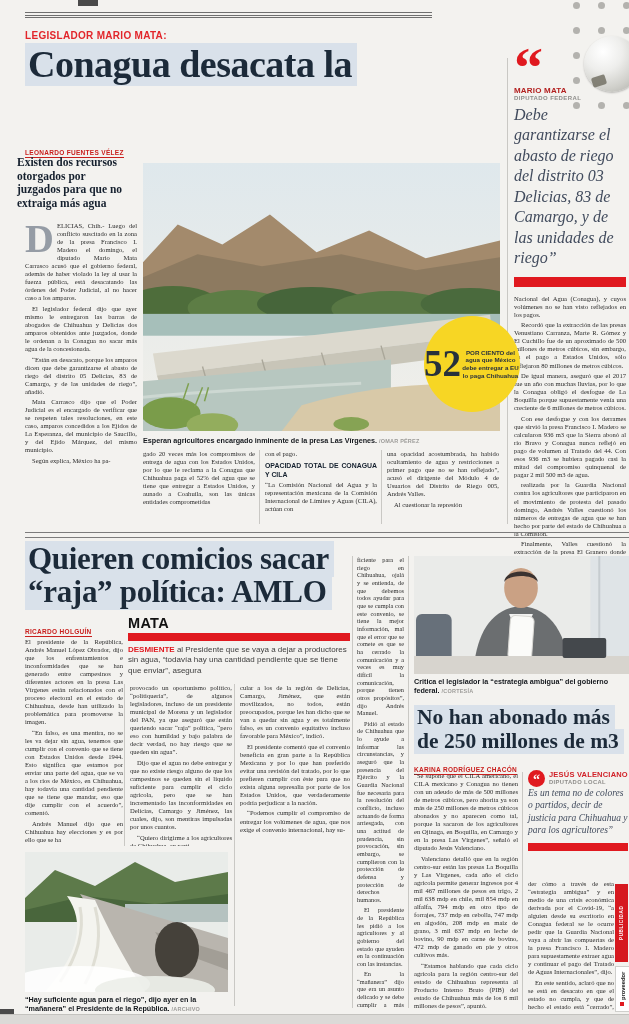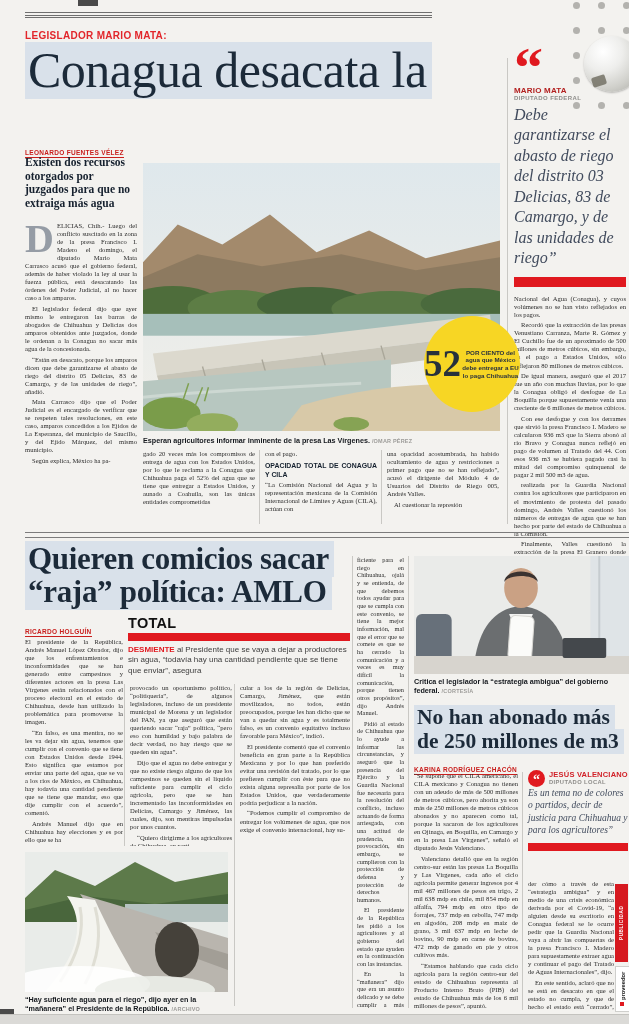--- a/index.html
+++ b/index.html
@@ -17,21 +17,21 @@
   .sphere{width:56px;height:56px;border-radius:50%;
           background:radial-gradient(circle at 34% 28%,#ffffff 0%,#eeeeec 35%,#cfcfca 68%,#a8a8a2 100%);
           box-shadow:0 1px 2px rgba(0,0,0,.25);}
   .sphere:after{content:"";position:absolute;left:8px;bottom:6px;width:14px;height:10px;background:#6d6a5e;border-radius:2px;transform:rotate(-18deg);opacity:.8;}
   .frag{background:#4a4a4a;}
   .bottom-bar{background:#dbdad7;border-top:1px solid #c4c3bf;}
 
   
   .kicker{font-family:"Liberation Sans","DejaVu Sans",sans-serif;font-weight:800;font-size:10px;letter-spacing:.3px;color:#e2262b;}
   .hl{display:inline;background:#d9e1ea;padding:0 5px 1px 3px;box-decoration-break:clone;}
-  .h1{font-size:50px;line-height:1.06;font-weight:400;color:#1c2a39;letter-spacing:-.5px;}
+  .h1{font-size:38px;line-height:1.06;font-weight:700;color:#1c2a39;letter-spacing:-.5px;}
   .h2{font-size:31px;line-height:1.08;font-weight:700;color:#1c2a39;letter-spacing:-.3px;}
   .h3{font-size:21.5px;line-height:1.12;font-weight:700;color:#1c2a39;}
   .byline{font-family:"Liberation Sans","DejaVu Sans",sans-serif;font-weight:800;font-size:6.5px;letter-spacing:.3px;
           color:#c9201e;border-bottom:1px solid #c9201e;display:inline-block;padding-bottom:1px;text-transform:uppercase;}
   .deck{font-size:11.5px;line-height:1.18;font-weight:700;color:#15202e;}
   .body{font-size:6.6px;line-height:1.22;text-align:justify;color:#2b2b2b;}
   .body p{margin:0 0 2.5px 0;text-indent:7px;}
   .body p.noind{text-indent:0;}
   .dropcap{float:left;font-size:40px;line-height:.78;font-weight:700;color:#959ca5;margin:1px 3px 0 0;}
   .subhead-sm{font-family:"Liberation Sans","DejaVu Sans",sans-serif;font-weight:800;font-size:6.9px;color:#14202e;line-height:1.25;margin:4px 0 2px 0;}
@@ -97,21 +97,21 @@
   </div>
   <div class="abs sphere" style="left:584px;top:36px;"></div>
 
   <div class="abs kicker" style="left:25px;top:30px;">LEGISLADOR MARIO MATA:</div>
   <div class="abs h1" style="left:25px;top:44px;width:478px;">
     <span class="hl">Conagua desacata la</span><br>
   </div>
   <div class="abs" style="left:25px;top:141px;">
     <span class="byline">LEONARDO FUENTES VÉLEZ</span>
   </div>
-  <div class="abs deck" style="left:25px;top:156px;width:112px;">Existen dos recursos otorgados por juzgados para que no extraiga más agua</div>
+  <div class="abs deck" style="left:17px;top:156px;width:112px;">Existen dos recursos otorgados por juzgados para que no extraiga más agua</div>
 
   <div class="abs body clip" style="left:25px;top:222px;width:112px;height:300px;">
     <p class="noind"><span class="dropcap">D</span><span>ELICIAS, Chih.- Luego del conflicto suscitado en la zona de la presa Francisco I. Madero el domingo, el diputado Mario Mata Carrasco acusó que el gobierno federal, además de haber violado la ley al usar la fuerza pública, está desacatando las órdenes del Poder Judicial, al no hacer caso a los amparos.</span></p>
     <p>El legislador federal dijo que ayer mismo le entregaron las barras de abogados de Chihuahua y Delicias dos amparos obtenidos ante juzgados, donde le ordenan a la Conagua no sacar más agua de la concesionada.</p>
     <p>“Están en desacato, porque los amparos dicen que debe garantizarse el abasto de riego del distrito 05 Delicias, 83 de Camargo, y de las unidades de riego”, añadió.</p>
     <p>Mata Carrasco dijo que el Poder Judicial es el encargado de verificar que se respeten tales resoluciones, en este caso, amparos concedidos a los Ejidos de La Esperanza, del municipio de Saucillo, y del Ejido Márquez, del mismo municipio.</p>
     <p>Según explica, México ha pa-</p>
   </div>
 
   <div class="abs" style="left:143px;top:163px;width:357px;height:268px;">
@@ -145,21 +145,21 @@
       <path d="M40,240 l6,-18 M52,246 l8,-20 M62,240 l4,-14" stroke="#7fa050" stroke-width="1.5" fill="none"></path>
     </svg>
   </div>
 
   <div class="abs badge" style="left:424px;top:316px;z-index:5;">
     <div class="badge-num">52</div>
     <div class="badge-label">POR CIENTO del agua que México debe entregar a EU lo paga Chihuahua</div>
   </div>
 
   <div class="abs caption" style="left:143px;top:436px;width:370px;">
-    <span>Esperan agricultores informar inminente de la presa Las Vírgenes.</span>
+    <span>Esperan agricultores encargado inminente de la presa Las Vírgenes.</span>
     <span class="credit">/OMAR PÉREZ</span>
   </div>
 
   <div class="abs body clip" style="left:143px;top:450px;width:112px;height:78px;">
     <p class="noind">gado 20 veces más los compromisos de entrega de agua con los Estados Unidos, por lo que le reclama a la Conagua que Chihuahua paga el 52% del agua que se tiene que entregar a Estados Unidos, y aunado a Coahuila, son las únicas entidades comprometidas</p>
   </div>
   <div class="abs v-rule" style="left:259px;top:450px;height:74px;"></div>
   <div class="abs body clip" style="left:265px;top:450px;width:112px;height:78px;">
     <p class="noind">con el pago.</p>
     <div class="subhead-sm">OPACIDAD TOTAL DE CONAGUA Y CILA</div>
@@ -192,21 +192,21 @@
 
   <div class="abs h2" style="left:25px;top:542px;width:330px;">
     <span class="hl">Quieren comicios sacar</span><br>
     <span class="hl">“raja” política: AMLO</span>
   </div>
   <div class="abs" style="left:25px;top:620px;">
     <span class="byline">RICARDO HOLGUÍN</span>
   </div>
 
   <div class="abs" style="left:128px;top:615px;width:222px;">
-    <div class="falso-title">TOTAL</div>
+    <div class="falso-title">MATA</div>
     <div class="redbar" style="width:222px;height:8px;margin:2px 0 4px 0;"></div>
     <div class="falso-text">
       <span class="falso-verb">DESMIENTE</span><span> al Presidente que se vaya a dejar a productores sin agua, “todavía hay una cantidad pendiente que se tiene que enviar”, asegura</span>
     </div>
   </div>
 
   <div class="abs body clip" style="left:25px;top:638px;width:98px;height:210px;">
     <p class="noind">El presidente de la República, Andrés Manuel López Obrador, dijo que los enfrentamientos e inconformidades que se han generado entre campesinos y diferentes actores en la presa Las Vírgenes están relacionados con el proceso electoral en el estado de Chihuahua, desde han utilizado la problemática para promoverse la imagen.</p>
     <p>“En falso, es una mentira, no se les va dejar sin agua, tenemos que cumplir con el convenio que se tiene con Estados Unidos desde 1944. Esto significa que estamos por enviar una parte del agua, que se va a los ríos de México, en Chihuahua, hay todavía una cantidad pendiente que se tiene que mandar, eso que dije cumplir con el acuerdo”, comentó.</p>
     <p>Andrés Manuel dijo que en Chihuahua hay elecciones y es por ello que se ha</p>

